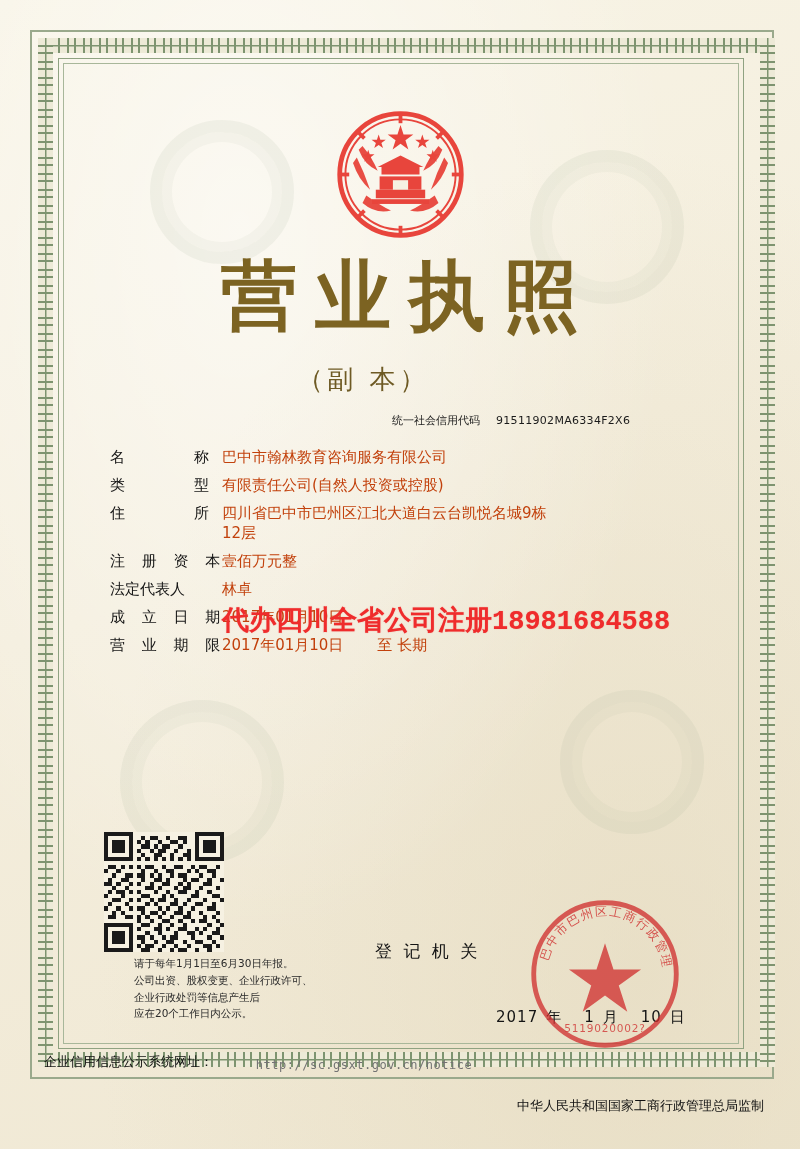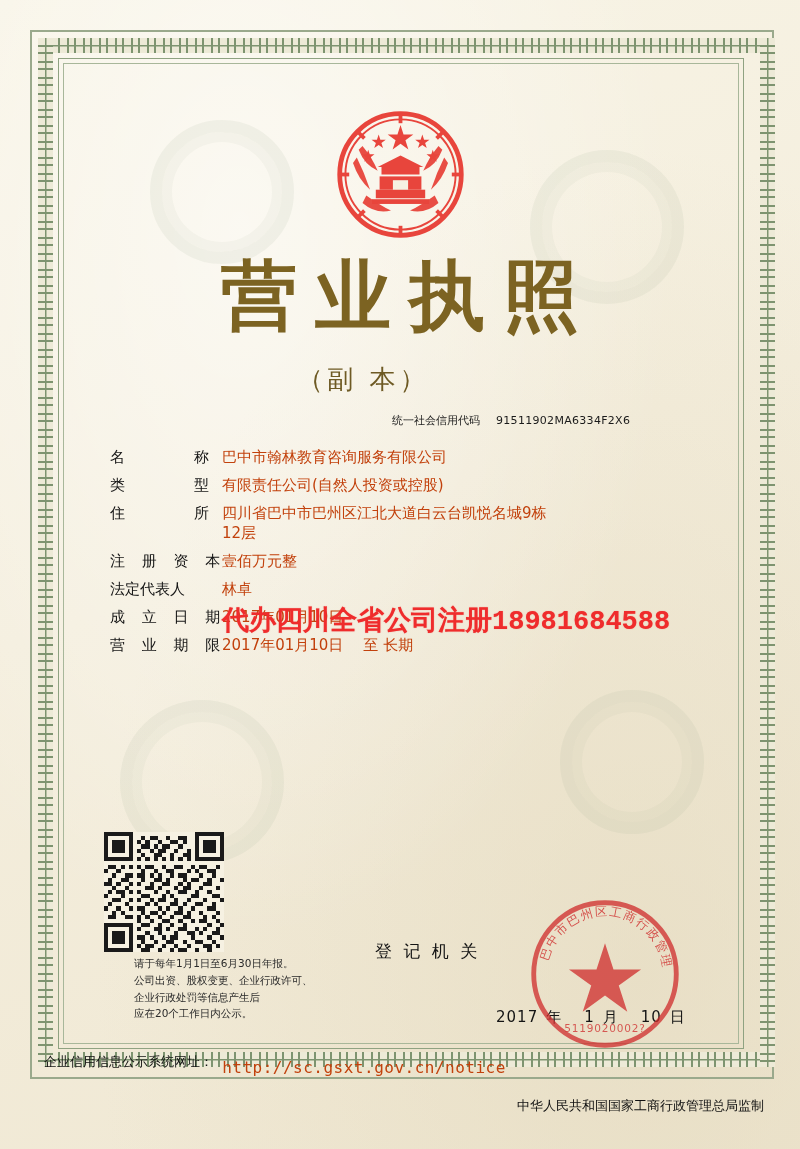--- a/index.html
+++ b/index.html
@@ -171,21 +171,21 @@
   .row .val {
     font-size: 15px;
     color: #c2410c;
     font-family: "DejaVu Sans", sans-serif;
     line-height: 1.25;
   }
   .row .val.small {
     font-size: 13.5px;
     line-height: 1.32;
   }
-  .row .val .seg2 { margin-left: 20px; }
+  .row .val .seg2 { margin-left: 34px; }
 
   .row.addr .val { line-height: 1.3; }
 
   
   .ad-text {
     position: absolute;
     left: 222px; top: 602px;
     font-size: 27px;
     font-weight: 700;
     color: #ef2c2c;
@@ -241,22 +241,22 @@
     opacity: 0.88;
   }
 
   
   .url-line {
     position: absolute;
     left: 0; top: 1058px;
     width: 728px;
     text-align: center;
     font-family: "DejaVu Sans Mono", monospace;
-    font-size: 16px;
-    color: #c2410c;
+    font-size: 12px;
+    color: #737373;
     letter-spacing: 0.5px;
   }
 
   
   .bottom-left {
     position: absolute;
     left: 44px; top: 1053px;
     font-size: 13px;
     color: #111;
     font-family: "DejaVu Sans", sans-serif;

